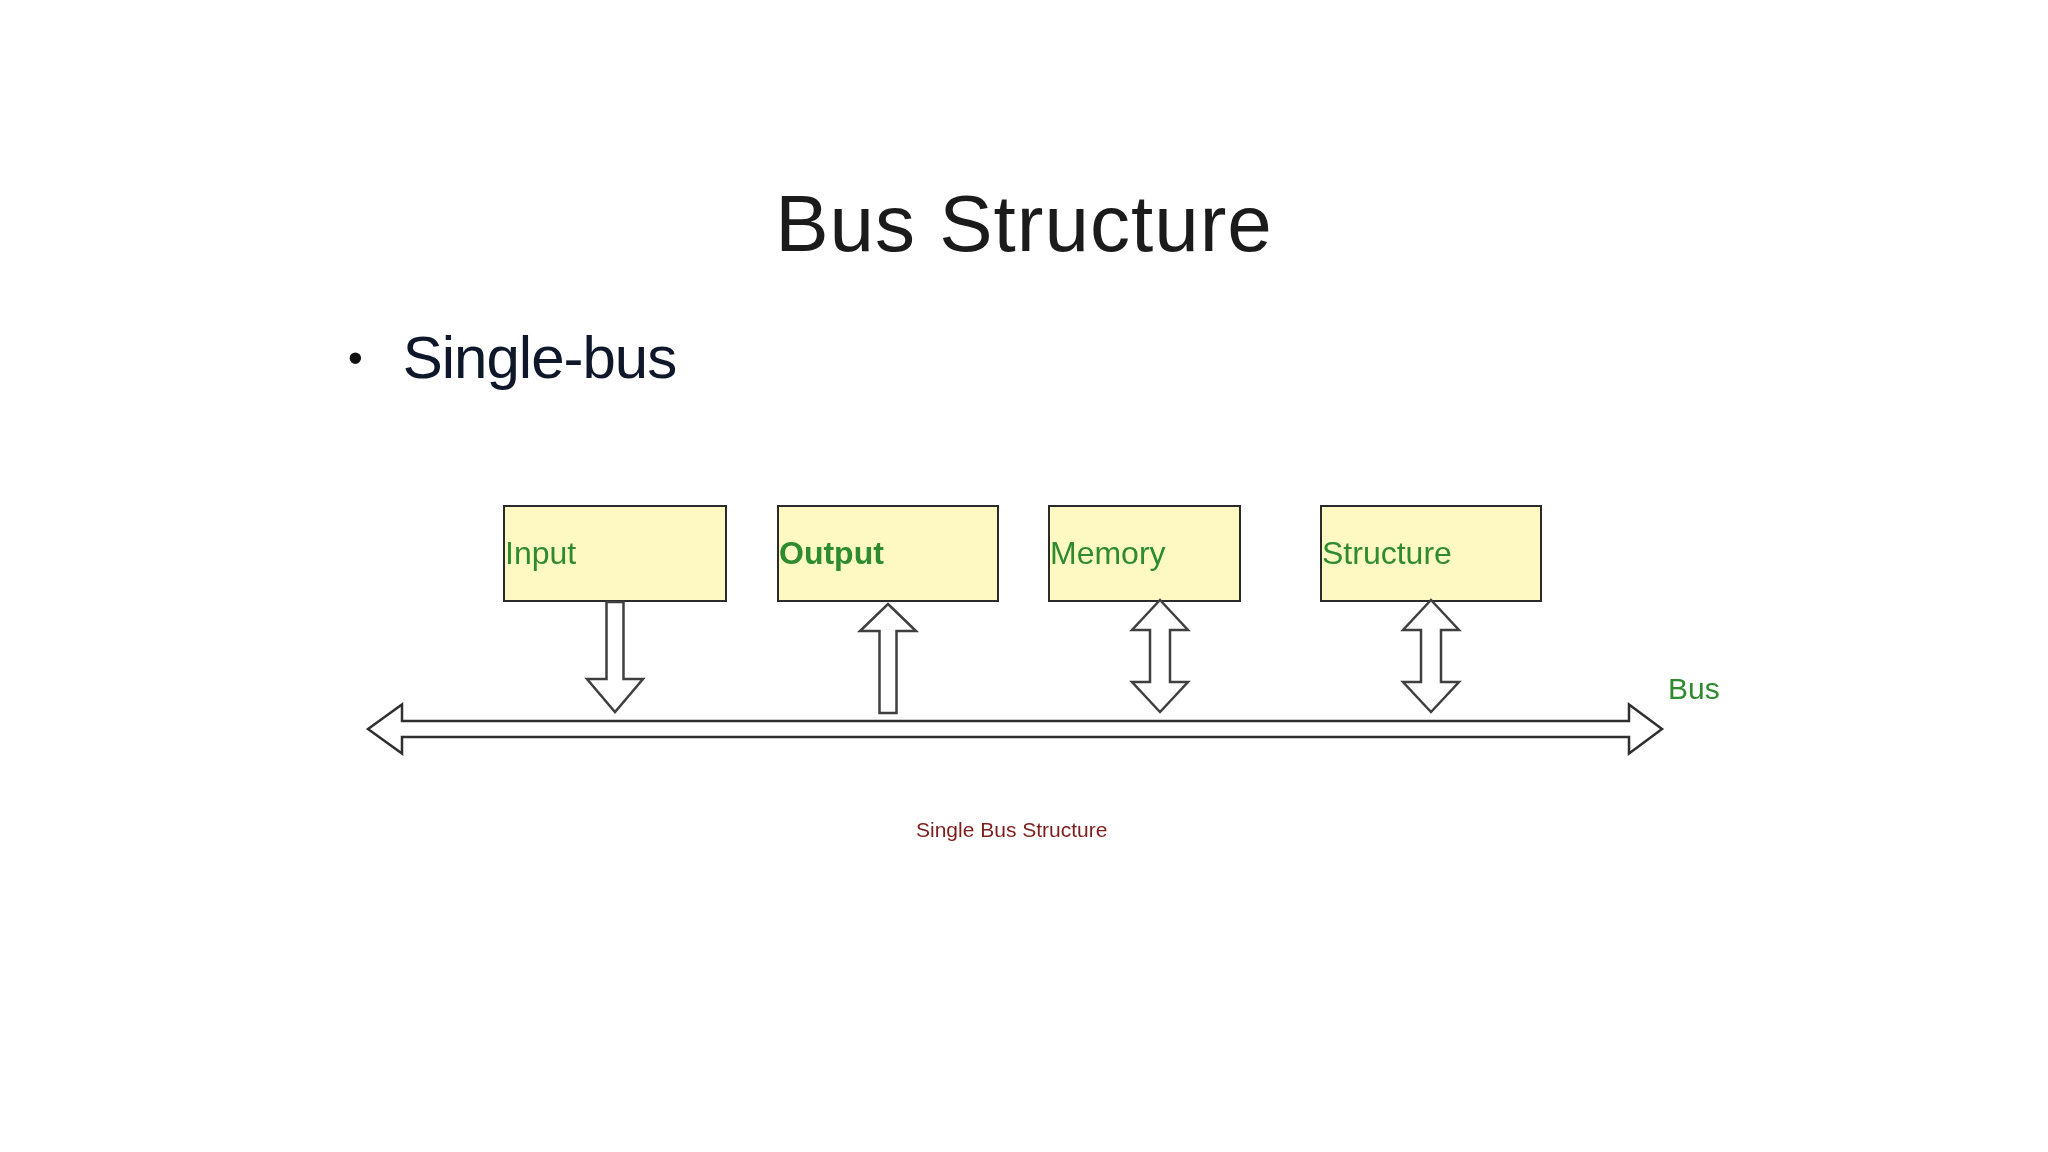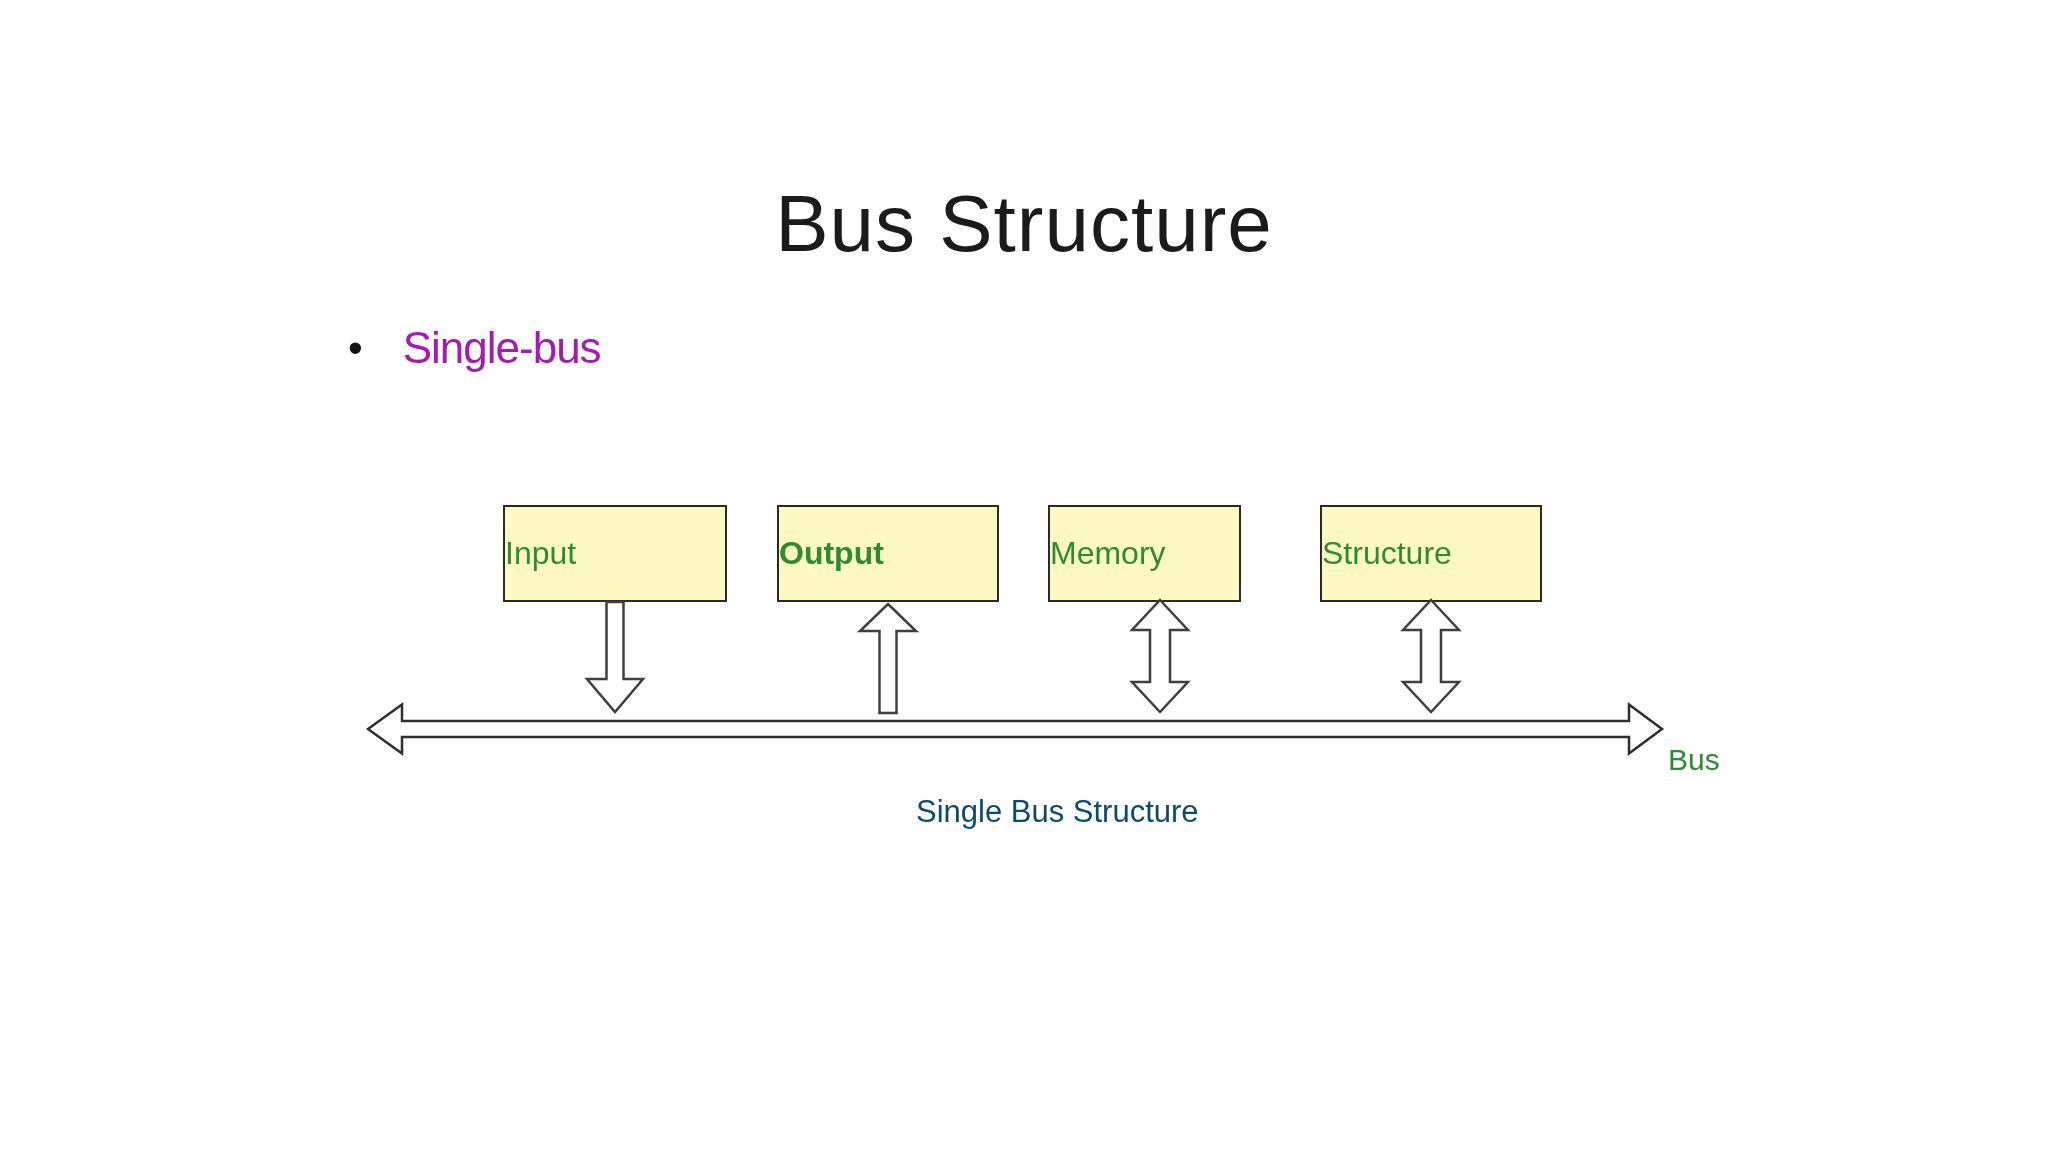--- a/index.html
+++ b/index.html
@@ -15,39 +15,39 @@
     position:absolute;left:0;right:0;top:148px;
     text-align:center;
     font-size:80px;font-weight:300;letter-spacing:1px;
     color:#1b1b1b;line-height:1.1;
   }
   .bullet-row{
     position:absolute;left:348px;top:290px;
     display:flex;align-items:center;gap:40px;
   }
   .bullet-dot{font-size:42px;color:#111;line-height:1;}
-  .bullet-text{font-size:44px;color:#a21caf;letter-spacing:-1px;line-height:1.2;}
+  .bullet-text{font-size:60px;color:#0f172a;letter-spacing:-1px;line-height:1.2;}
   .comp-box{
     position:absolute;top:473px;height:97px;
     box-sizing:border-box;border:2.5px solid #2a2a2a;background:#fef9c3;
     display:flex;align-items:center;justify-content:flex-start;
     font-size:32px;color:#2e8b2e;
   }
   #box-input{left:503px;width:224px;}
   #box-output{left:777px;width:222px;font-weight:bold;}
   #box-memory{left:1048px;width:193px;}
   #box-processor{left:1320px;width:222px;}
   .diagram-svg{position:absolute;left:0;top:0;}
   .bus-label{
-    position:absolute;left:1668px;top:707px;
+    position:absolute;left:1668px;top:636px;
     font-size:30px;color:#2e8b2e;line-height:1.4;
   }
   .caption{
-    position:absolute;left:916px;top:760px;
-    font-size:31px;color:#0c4a6e;line-height:1.3;
+    position:absolute;left:916px;top:784px;
+    font-size:21px;color:#7f1d1d;line-height:1.3;
   }
 </style>
 </head>
 <body>
 
 <div id="slide">
 
   <div class="title">Bus Structure</div>
 
   <div class="bullet-row">

